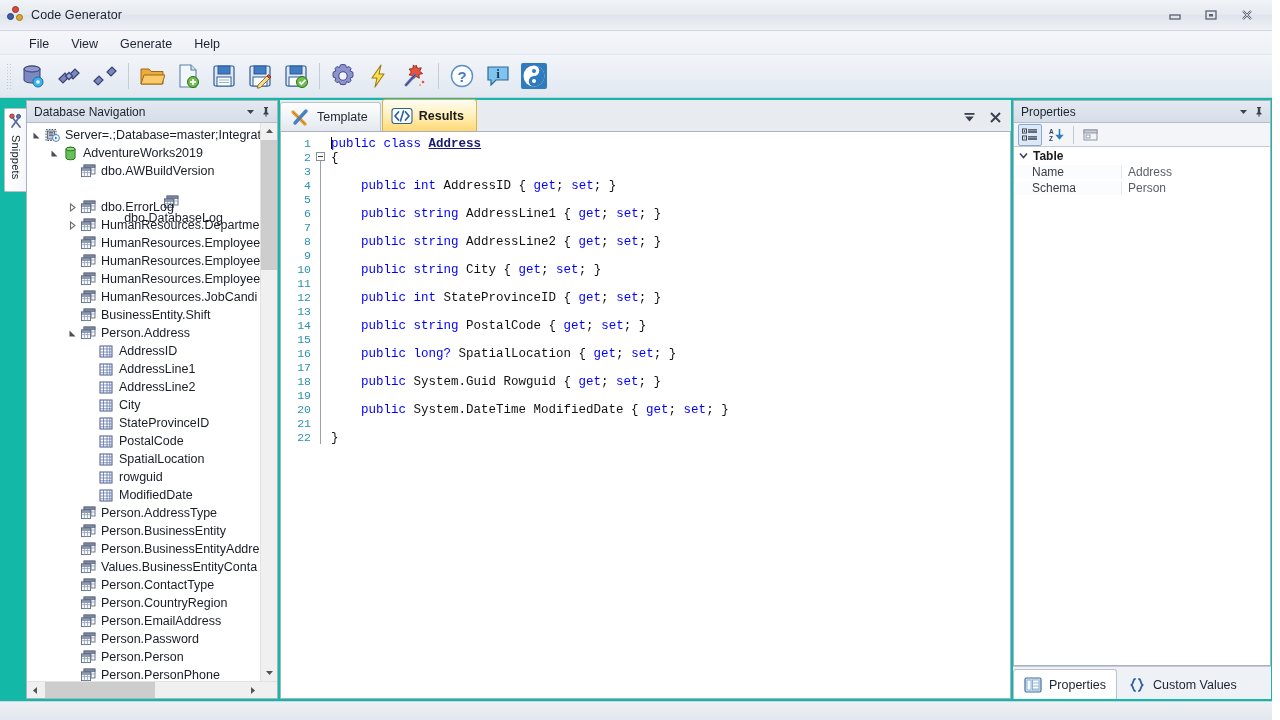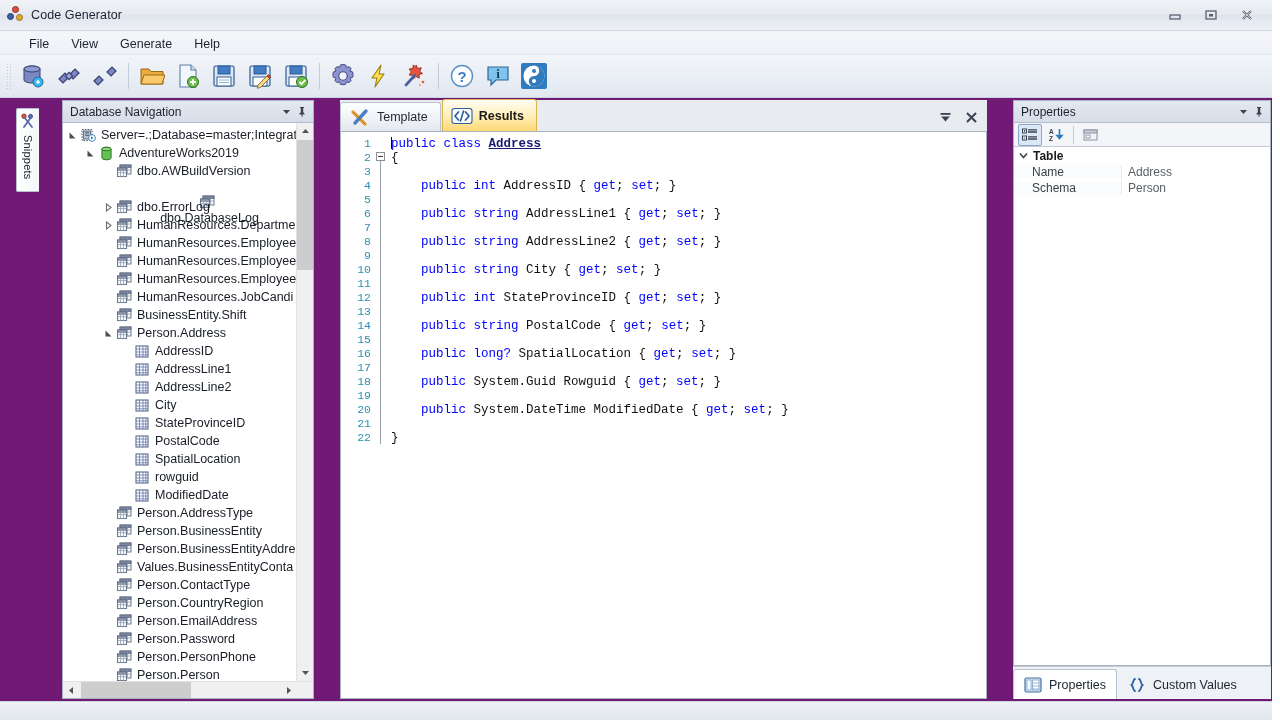--- a/index.html
+++ b/index.html
@@ -72,23 +72,22 @@
   .tb-btn {
     width: 30px; height: 32px; margin: 0 2px;
     display:flex; align-items:center; justify-content:center;
     border-radius: 3px; cursor: default; border:1px solid transparent;
   }
   .tb-btn svg { display:block; }
 
   
   .body {
     flex: 1 1 auto; display: flex; min-height: 0;
-    background: #701a75;
-    padding: 2px 0 2px 16px;
-    gap: 24px;
+    background: #14b8a6;
+    padding: 2px 0 2px 4px;
   }
 
   
   .vstrip { width: 22px; flex:0 0 22px; padding-top: 8px; display:flex; flex-direction:column; align-items:center;}
   .vtab {
     width: 22px; height: 78px;
     background: linear-gradient(to right, #ffffff, #f4f6f9);
     border: 1px solid #b6c0cc; border-right:none;
     border-radius: 2px 0 0 2px;
     display:flex; flex-direction:column; align-items:center; padding-top:4px;
@@ -849,35 +848,35 @@
                 <span class="ticon">
                   <svg width="15" height="14" viewBox="0 0 15 14">
                     <rect x="3" y="1" width="11" height="9" fill="#f4f7fb" stroke="#5f6a7d" stroke-width="0.9"></rect>
                     <rect x="3" y="1" width="11" height="2.4" fill="#7a88a8" stroke="#5f6a7d" stroke-width="0.8"></rect>
                     <path d="M3 6 h11 M7 3.4 v6.6 M10.5 3.4 v6.6" stroke="#8b96ab" stroke-width="0.7"></path>
                     <rect x="0.5" y="4" width="9" height="8.6" fill="#f4f7fb" stroke="#5f6a7d" stroke-width="0.9"></rect>
                     <rect x="0.5" y="4" width="9" height="2.2" fill="#9aa6c0" stroke="#5f6a7d" stroke-width="0.8"></rect>
                     <path d="M0.5 8.6 h9 M3.5 6.2 v6.4 M6.5 6.2 v6.4" stroke="#8b96ab" stroke-width="0.7"></path>
                   </svg>
                 </span>
+                <span class="tlabel">Person.Person</span>
+              </div>
+              <div class="tnode" style="padding-left: 39px;">
+                <span class="tw"></span>
+                <span class="ticon">
+                  <svg width="15" height="14" viewBox="0 0 15 14">
+                    <rect x="3" y="1" width="11" height="9" fill="#f4f7fb" stroke="#5f6a7d" stroke-width="0.9"></rect>
+                    <rect x="3" y="1" width="11" height="2.4" fill="#7a88a8" stroke="#5f6a7d" stroke-width="0.8"></rect>
+                    <path d="M3 6 h11 M7 3.4 v6.6 M10.5 3.4 v6.6" stroke="#8b96ab" stroke-width="0.7"></path>
+                    <rect x="0.5" y="4" width="9" height="8.6" fill="#f4f7fb" stroke="#5f6a7d" stroke-width="0.9"></rect>
+                    <rect x="0.5" y="4" width="9" height="2.2" fill="#9aa6c0" stroke="#5f6a7d" stroke-width="0.8"></rect>
+                    <path d="M0.5 8.6 h9 M3.5 6.2 v6.4 M6.5 6.2 v6.4" stroke="#8b96ab" stroke-width="0.7"></path>
+                  </svg>
+                </span>
                 <span class="tlabel">Person.PersonPhone</span>
-              </div>
-              <div class="tnode" style="padding-left: 39px;">
-                <span class="tw"></span>
-                <span class="ticon">
-                  <svg width="15" height="14" viewBox="0 0 15 14">
-                    <rect x="3" y="1" width="11" height="9" fill="#f4f7fb" stroke="#5f6a7d" stroke-width="0.9"></rect>
-                    <rect x="3" y="1" width="11" height="2.4" fill="#7a88a8" stroke="#5f6a7d" stroke-width="0.8"></rect>
-                    <path d="M3 6 h11 M7 3.4 v6.6 M10.5 3.4 v6.6" stroke="#8b96ab" stroke-width="0.7"></path>
-                    <rect x="0.5" y="4" width="9" height="8.6" fill="#f4f7fb" stroke="#5f6a7d" stroke-width="0.9"></rect>
-                    <rect x="0.5" y="4" width="9" height="2.2" fill="#9aa6c0" stroke="#5f6a7d" stroke-width="0.8"></rect>
-                    <path d="M0.5 8.6 h9 M3.5 6.2 v6.4 M6.5 6.2 v6.4" stroke="#8b96ab" stroke-width="0.7"></path>
-                  </svg>
-                </span>
-                <span class="tlabel">Person.Person</span>
               </div>
             </div>
 
           <div class="vsb">
             <div class="sbbtn">
               <svg width="9" height="9" viewBox="0 0 9 9">
                   <path d="M1 6 l3.5-4 3.5 4z" fill="#545454"></path>
                 </svg>
             </div>
             <div class="vthumb" style="top:17px;height:130px;"></div>

